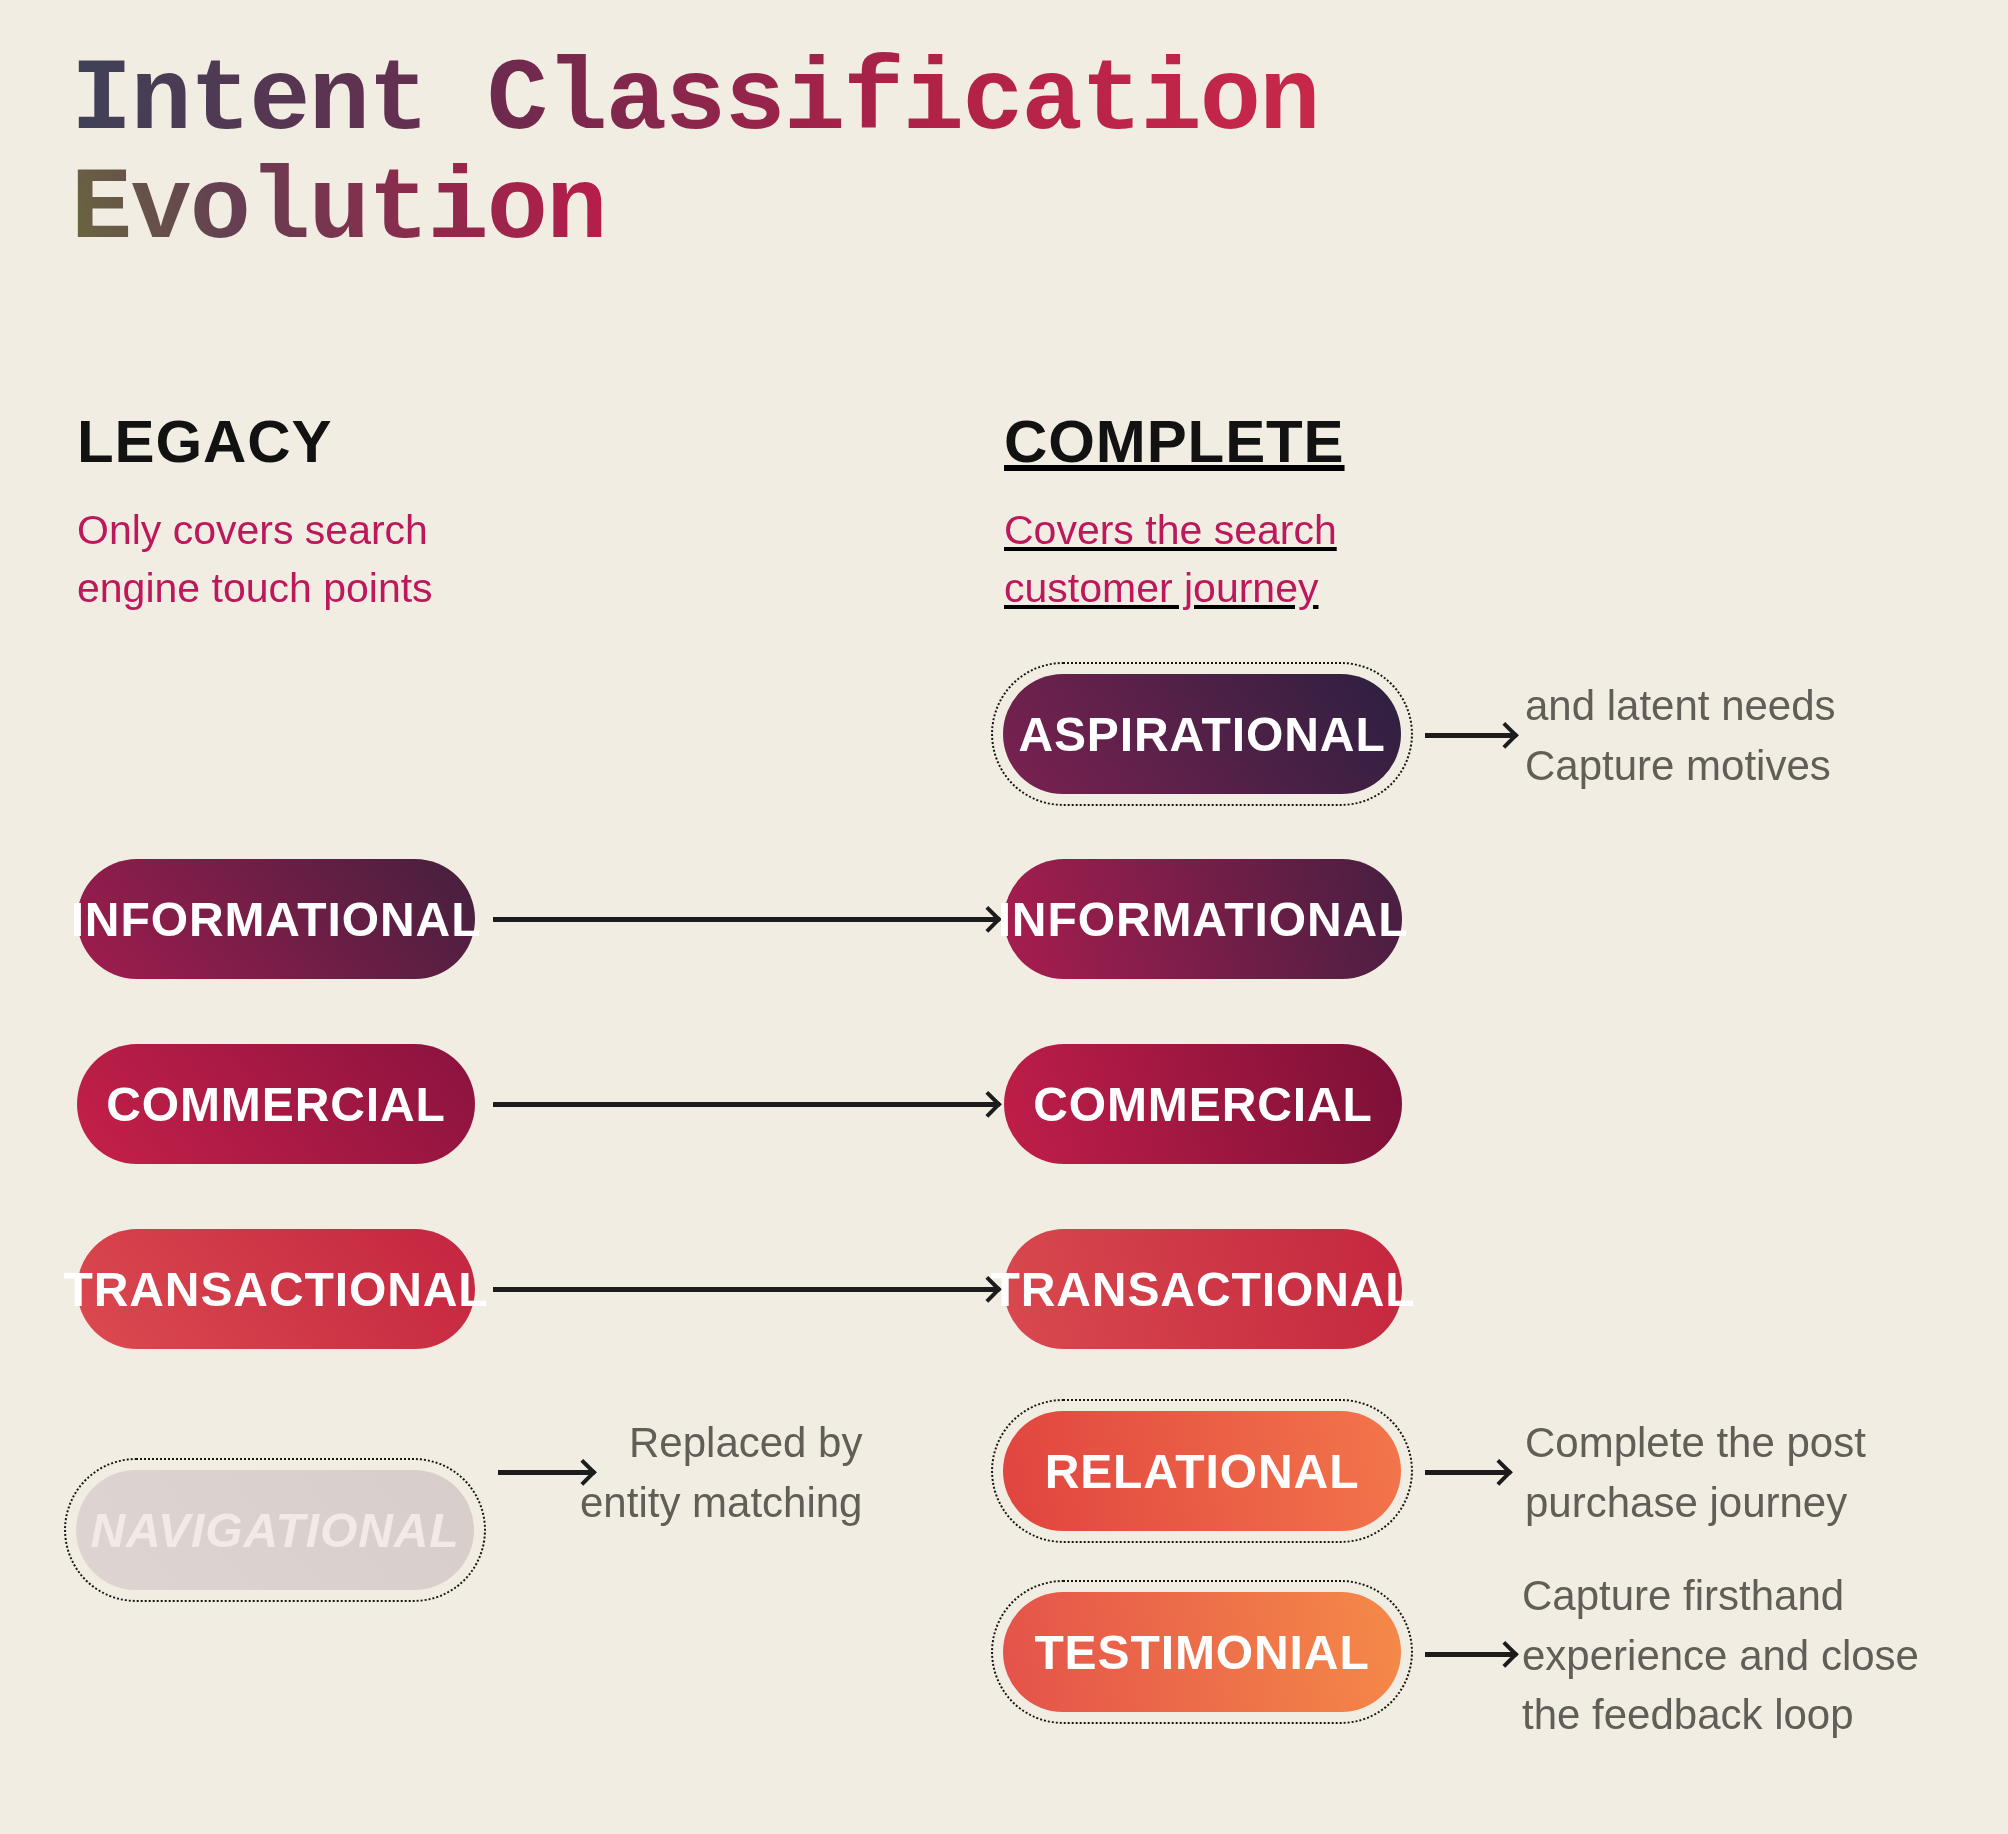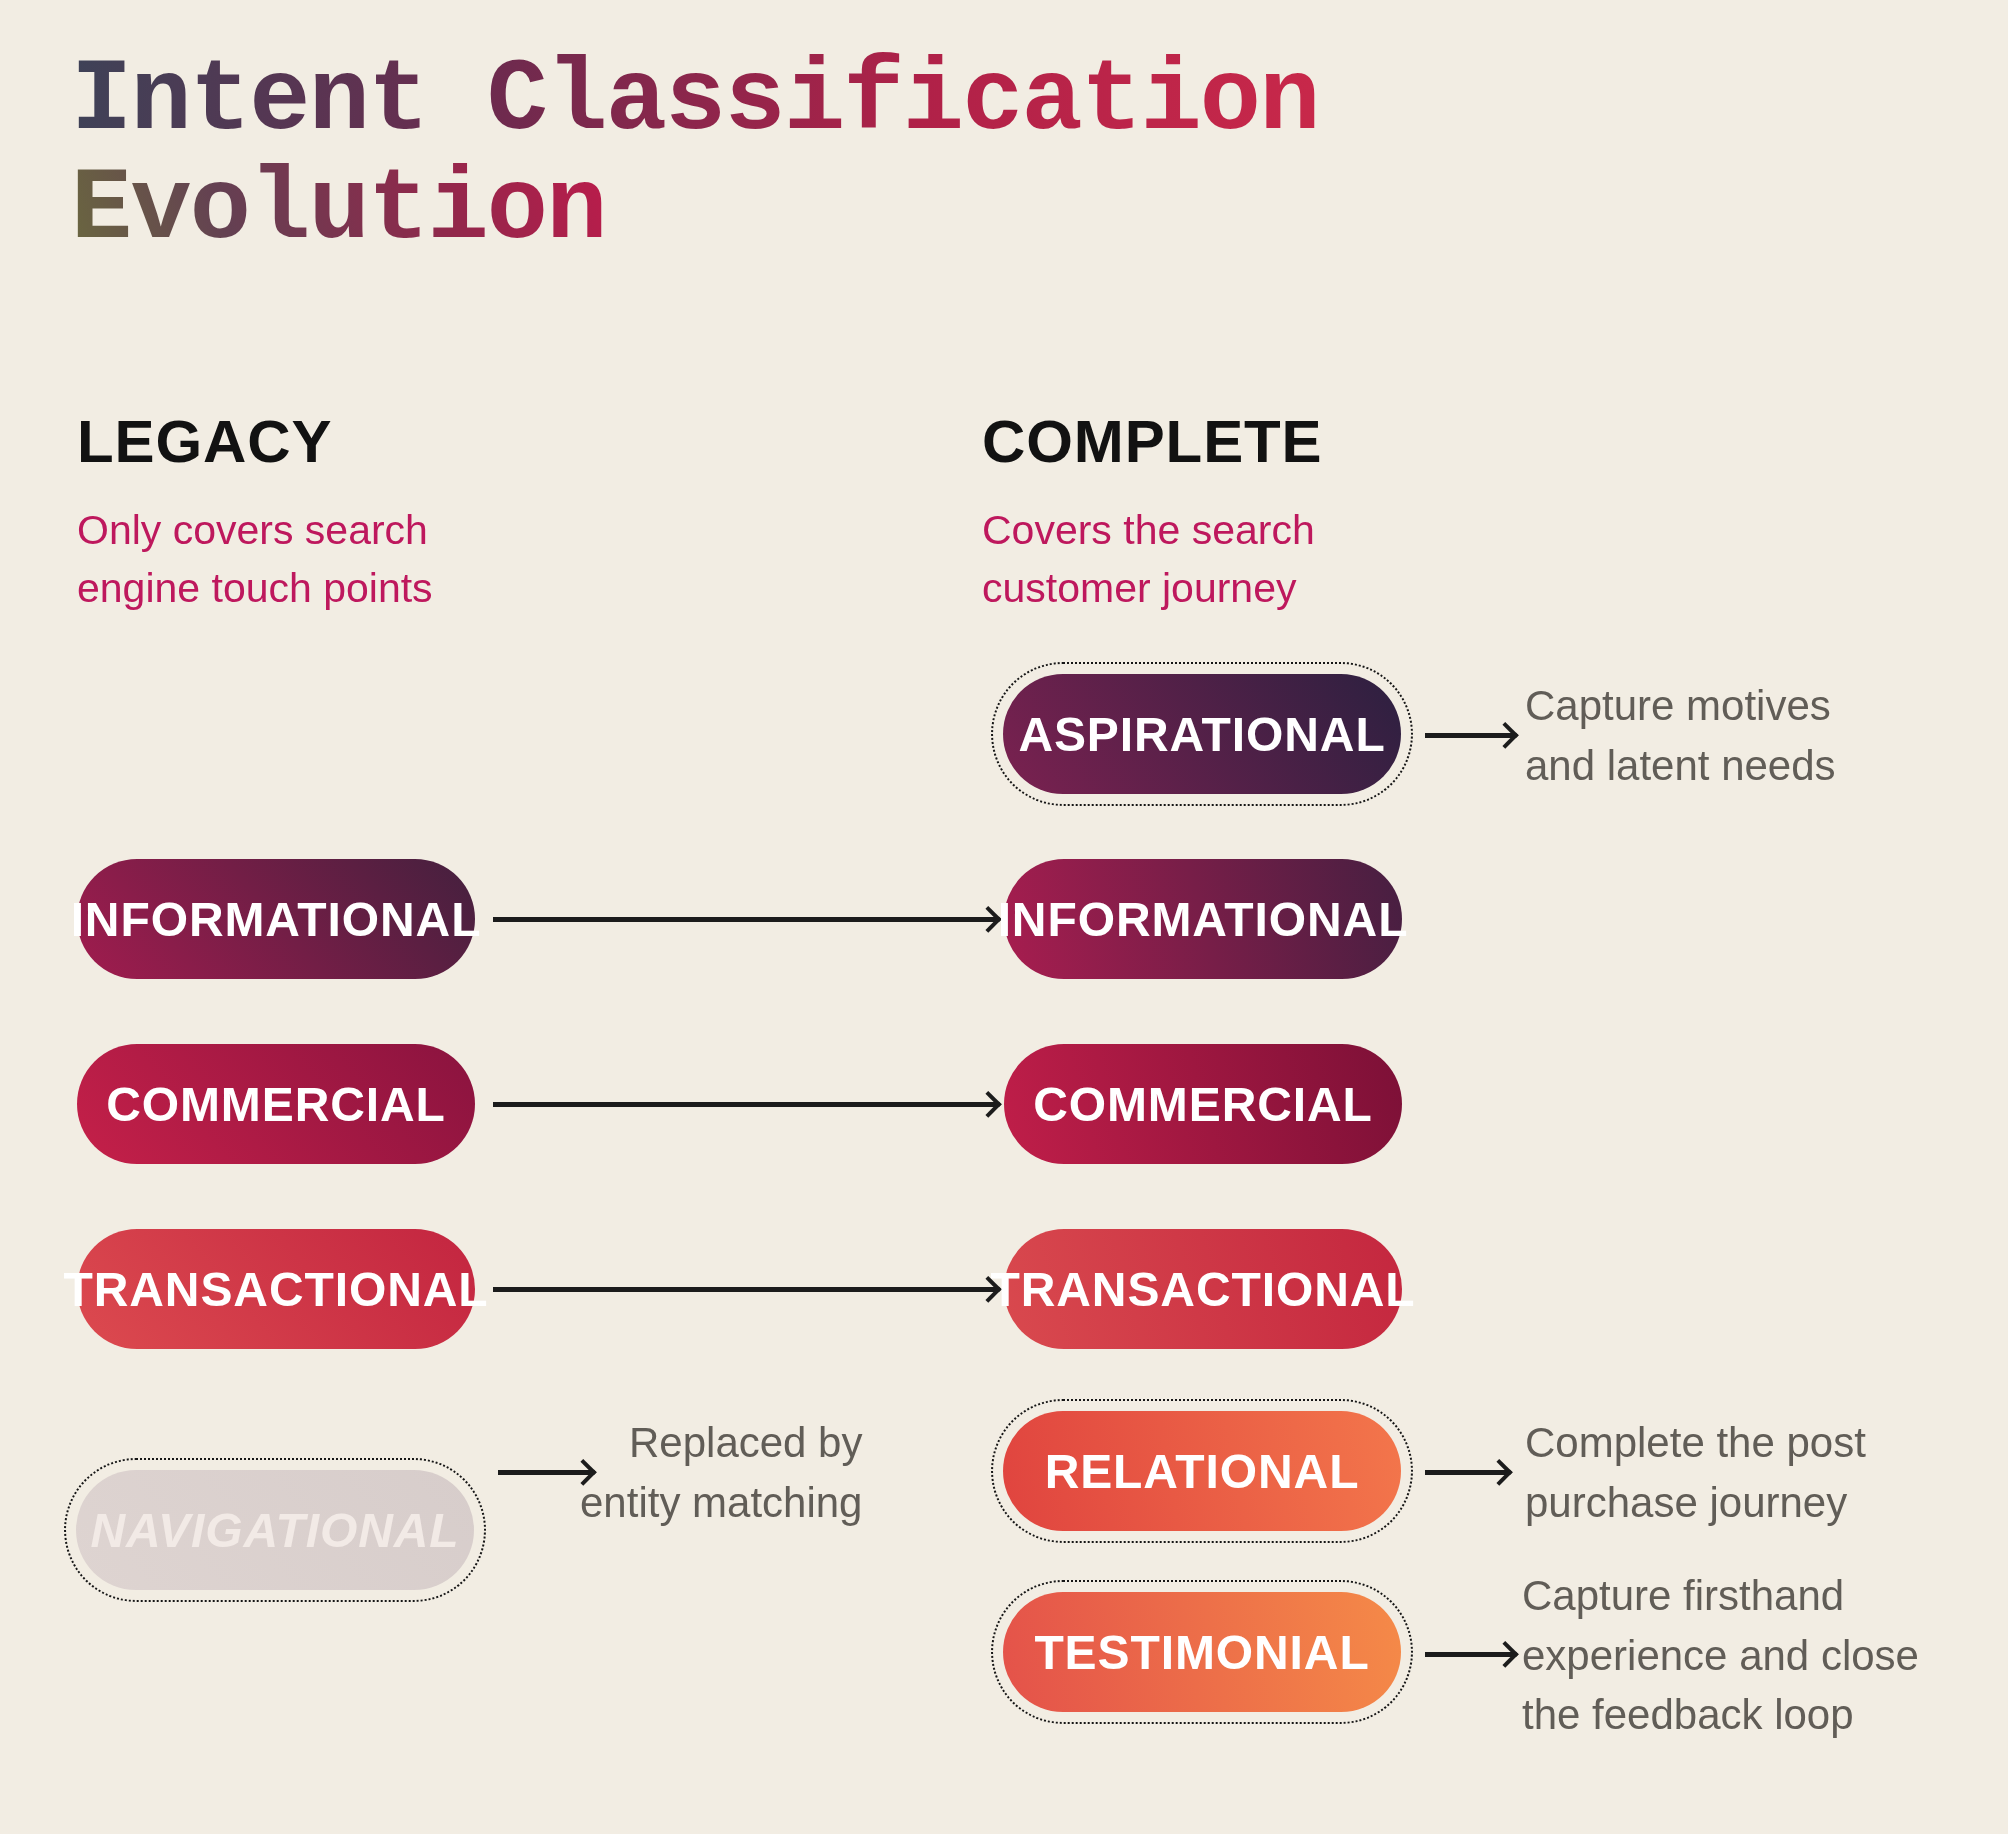--- a/index.html
+++ b/index.html
@@ -28,21 +28,21 @@
   }
   .title-line{
     display:inline-block;
     -webkit-background-clip:text;
     background-clip:text;
     color:transparent;
   }
   
   .col-header{position:absolute;top:407px;width:579px;}
   .col-header.legacy{left:77px;}
-  .col-header.complete{left:982px;}
+  .col-header.complete{left:1004px;text-decoration:underline;}
   .col-heading{
     font-size:60px;
     font-weight:bold;
     color:#121212;
     letter-spacing:0.9px;
   }
   .col-desc{
     margin-top:25px;
     font-size:41px;
     line-height:1.42;
@@ -119,22 +119,22 @@
       <div>Covers the search</div>
       <div>customer journey</div>
     </div>
   </div>
 
   <div class="dotted" style="left:991px; top:662px;">
     <div class="pill" style="background-image: linear-gradient(55deg, rgb(123, 33, 80), rgb(44, 32, 64));">ASPIRATIONAL</div>
   </div>
   <div class="arrow" style="left:1425px; top:733px; width:89px;"></div>
   <div class="note" style="left:1525px; top:676px;">
+    <div>and latent needs</div>
     <div>Capture motives</div>
-    <div>and latent needs</div>
   </div>
 
   <div class="pill abs" style="left: 77px; top: 859px; background-image: linear-gradient(50deg, rgb(161, 28, 78), rgb(68, 32, 62));">INFORMATIONAL</div>
   <div class="arrow" style="left:493px; top:917px; width:504px;"></div>
   <div class="pill abs" style="left: 1004px; top: 859px; background-image: linear-gradient(75deg, rgb(168, 29, 79), rgb(70, 31, 65));">INFORMATIONAL</div>
 
   <div class="pill abs" style="left: 77px; top: 1044px; background-image: linear-gradient(50deg, rgb(197, 32, 73), rgb(138, 19, 63));">COMMERCIAL</div>
   <div class="arrow" style="left:493px; top:1102px; width:504px;"></div>
   <div class="pill abs" style="left: 1004px; top: 1044px; background-image: linear-gradient(75deg, rgb(192, 30, 73), rgb(124, 16, 55));">COMMERCIAL</div>
 

